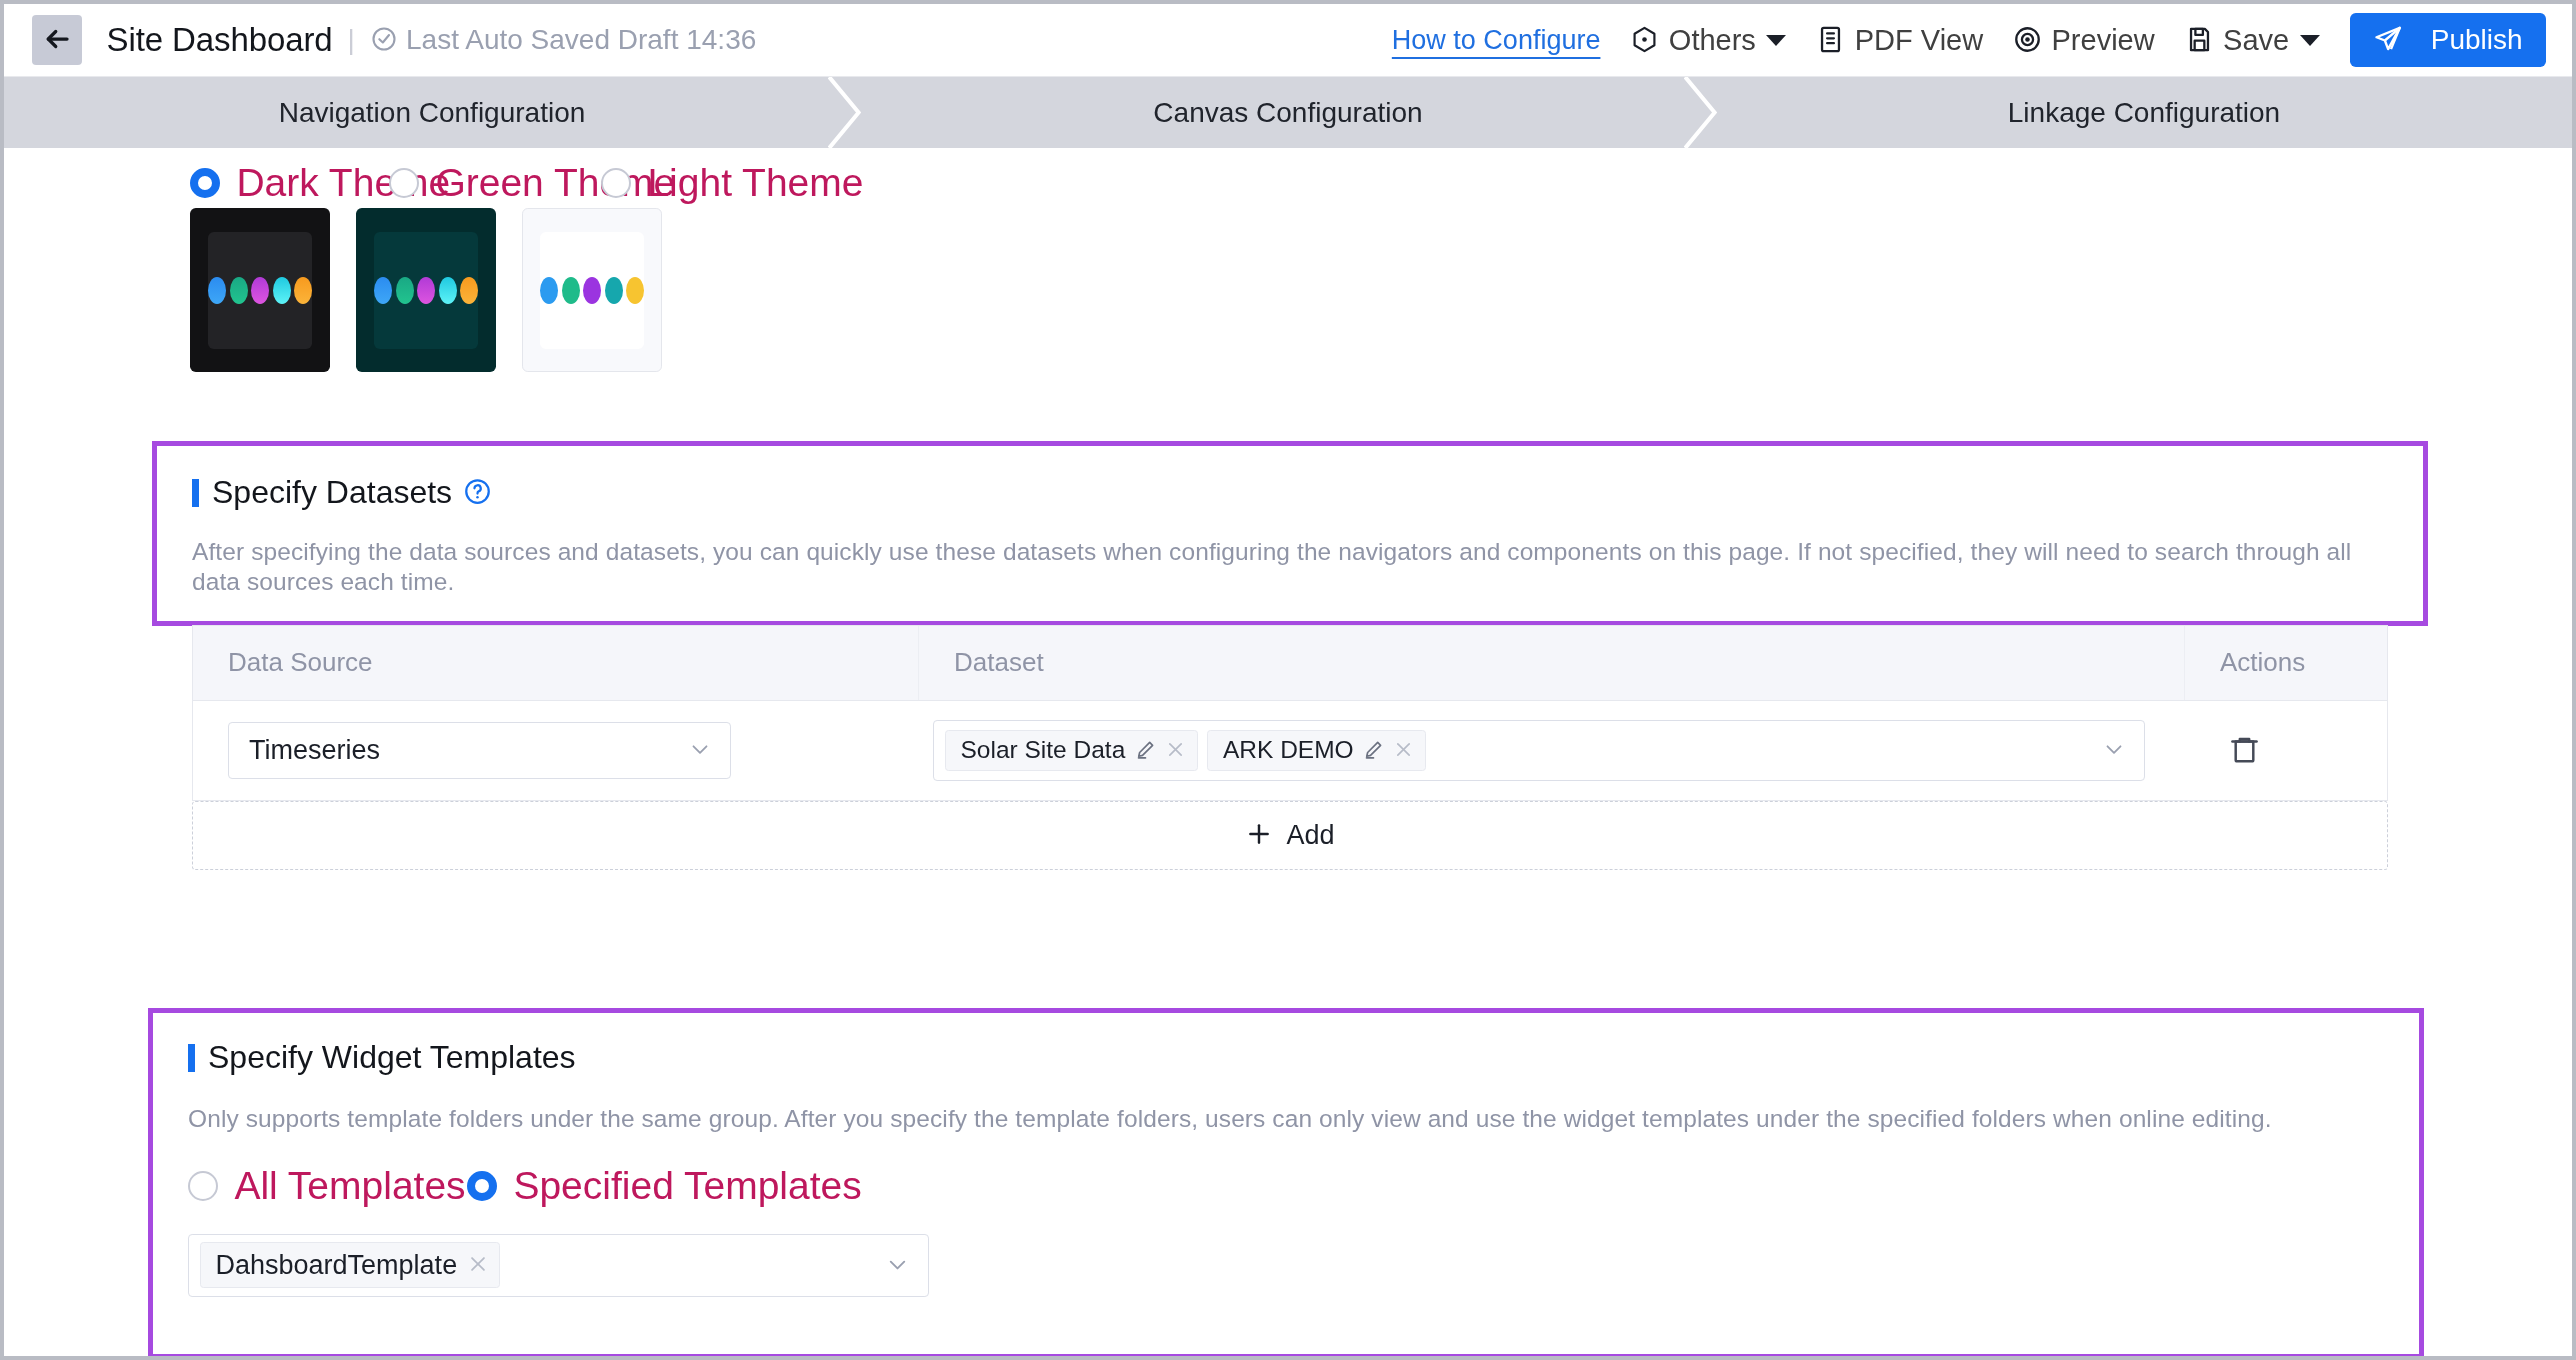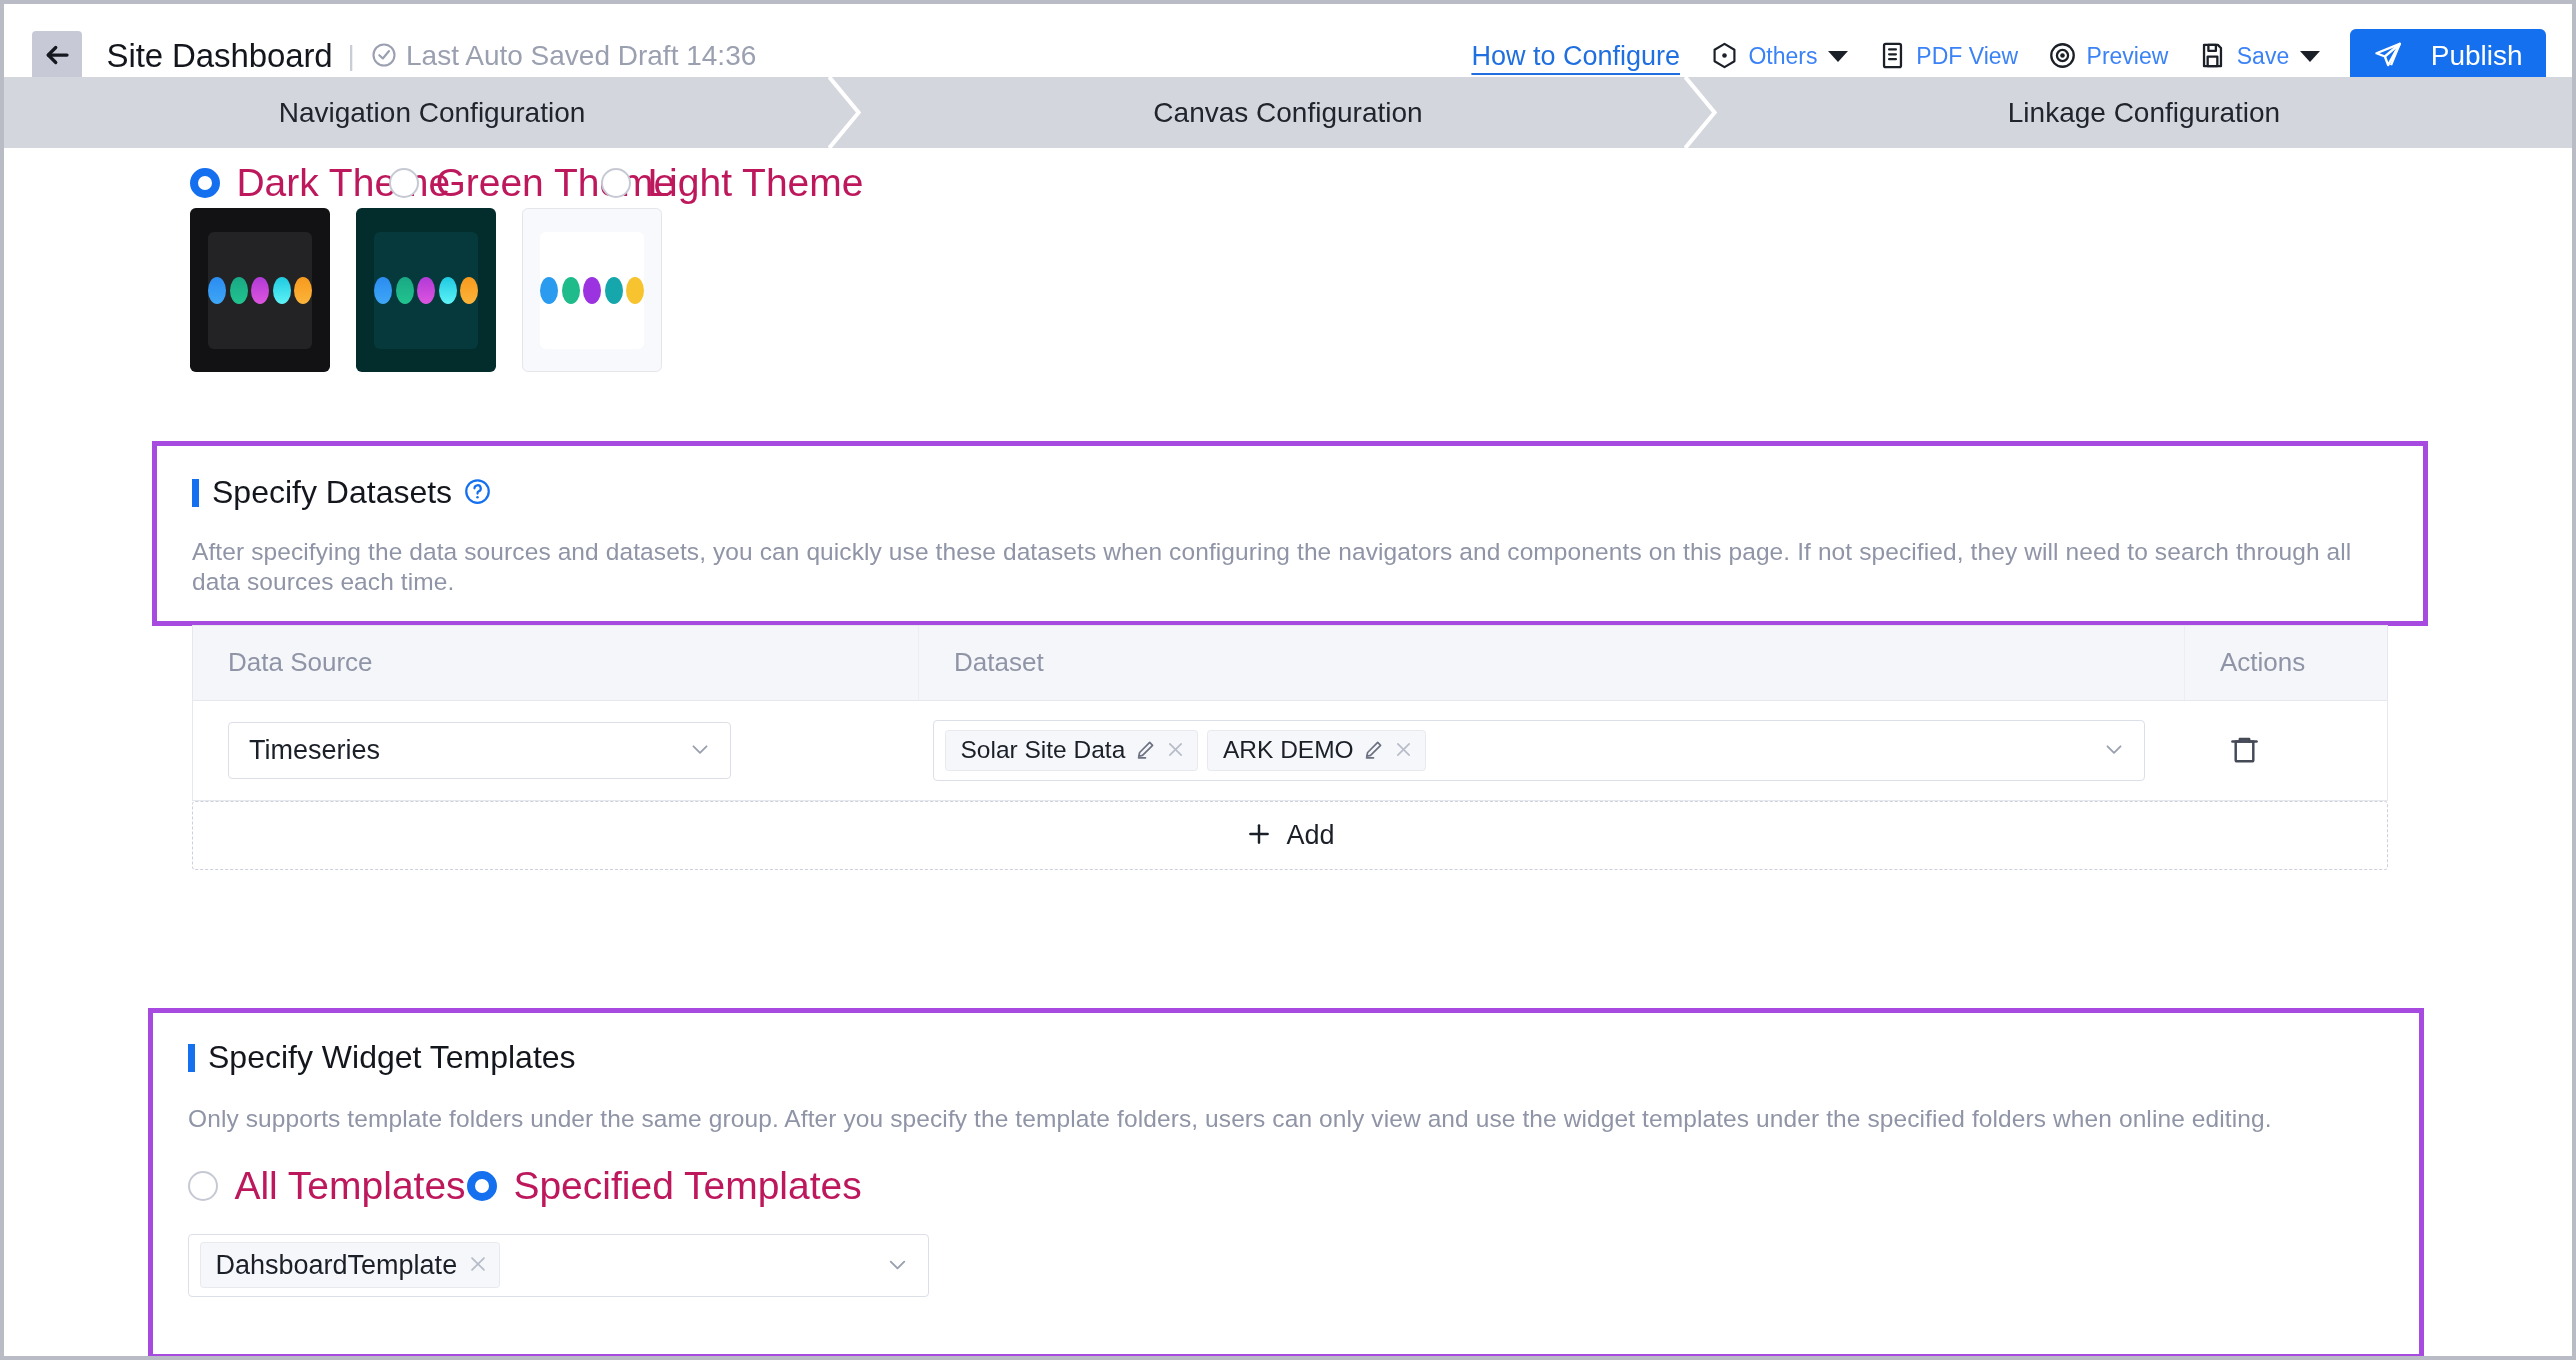--- a/index.html
+++ b/index.html
@@ -15,21 +15,21 @@
     width: 2576px;
     height: 1360px;
     background: #ffffff;
     border: 4.1px solid #b9bcc4;
     overflow: hidden;
   }
 
   
   .header {
     position: absolute;
-    left: 0; top: 16px;
+    left: 0; top: 0;
     width: 2568px;
     height: 73px;
     background: #ffffff;
     border-bottom: 1.8px solid #e8e9ed;
     display: flex;
     align-items: center;
   }
   .back-btn {
     margin-left: 28px;
     width: 50px; height: 50px;
@@ -79,22 +79,22 @@
     white-space: nowrap;
   }
   .hdr-action {
     display: flex;
     align-items: center;
     margin-right: 30px;
     white-space: nowrap;
   }
   .hdr-action .ico { margin-right: 9.4px; display: block; }
   .hdr-action .lbl {
-    font-size: 23px;
-    color: #3b82f6;
+    font-size: 29px;
+    color: #404040;
   }
   .caret {
     margin-left: 10.5px;
     width: 0; height: 0;
     border-left: 10px solid transparent;
     border-right: 10px solid transparent;
     border-top: 11px solid #1b1f28;
   }
   .publish-btn {
     margin-right: 26px;

